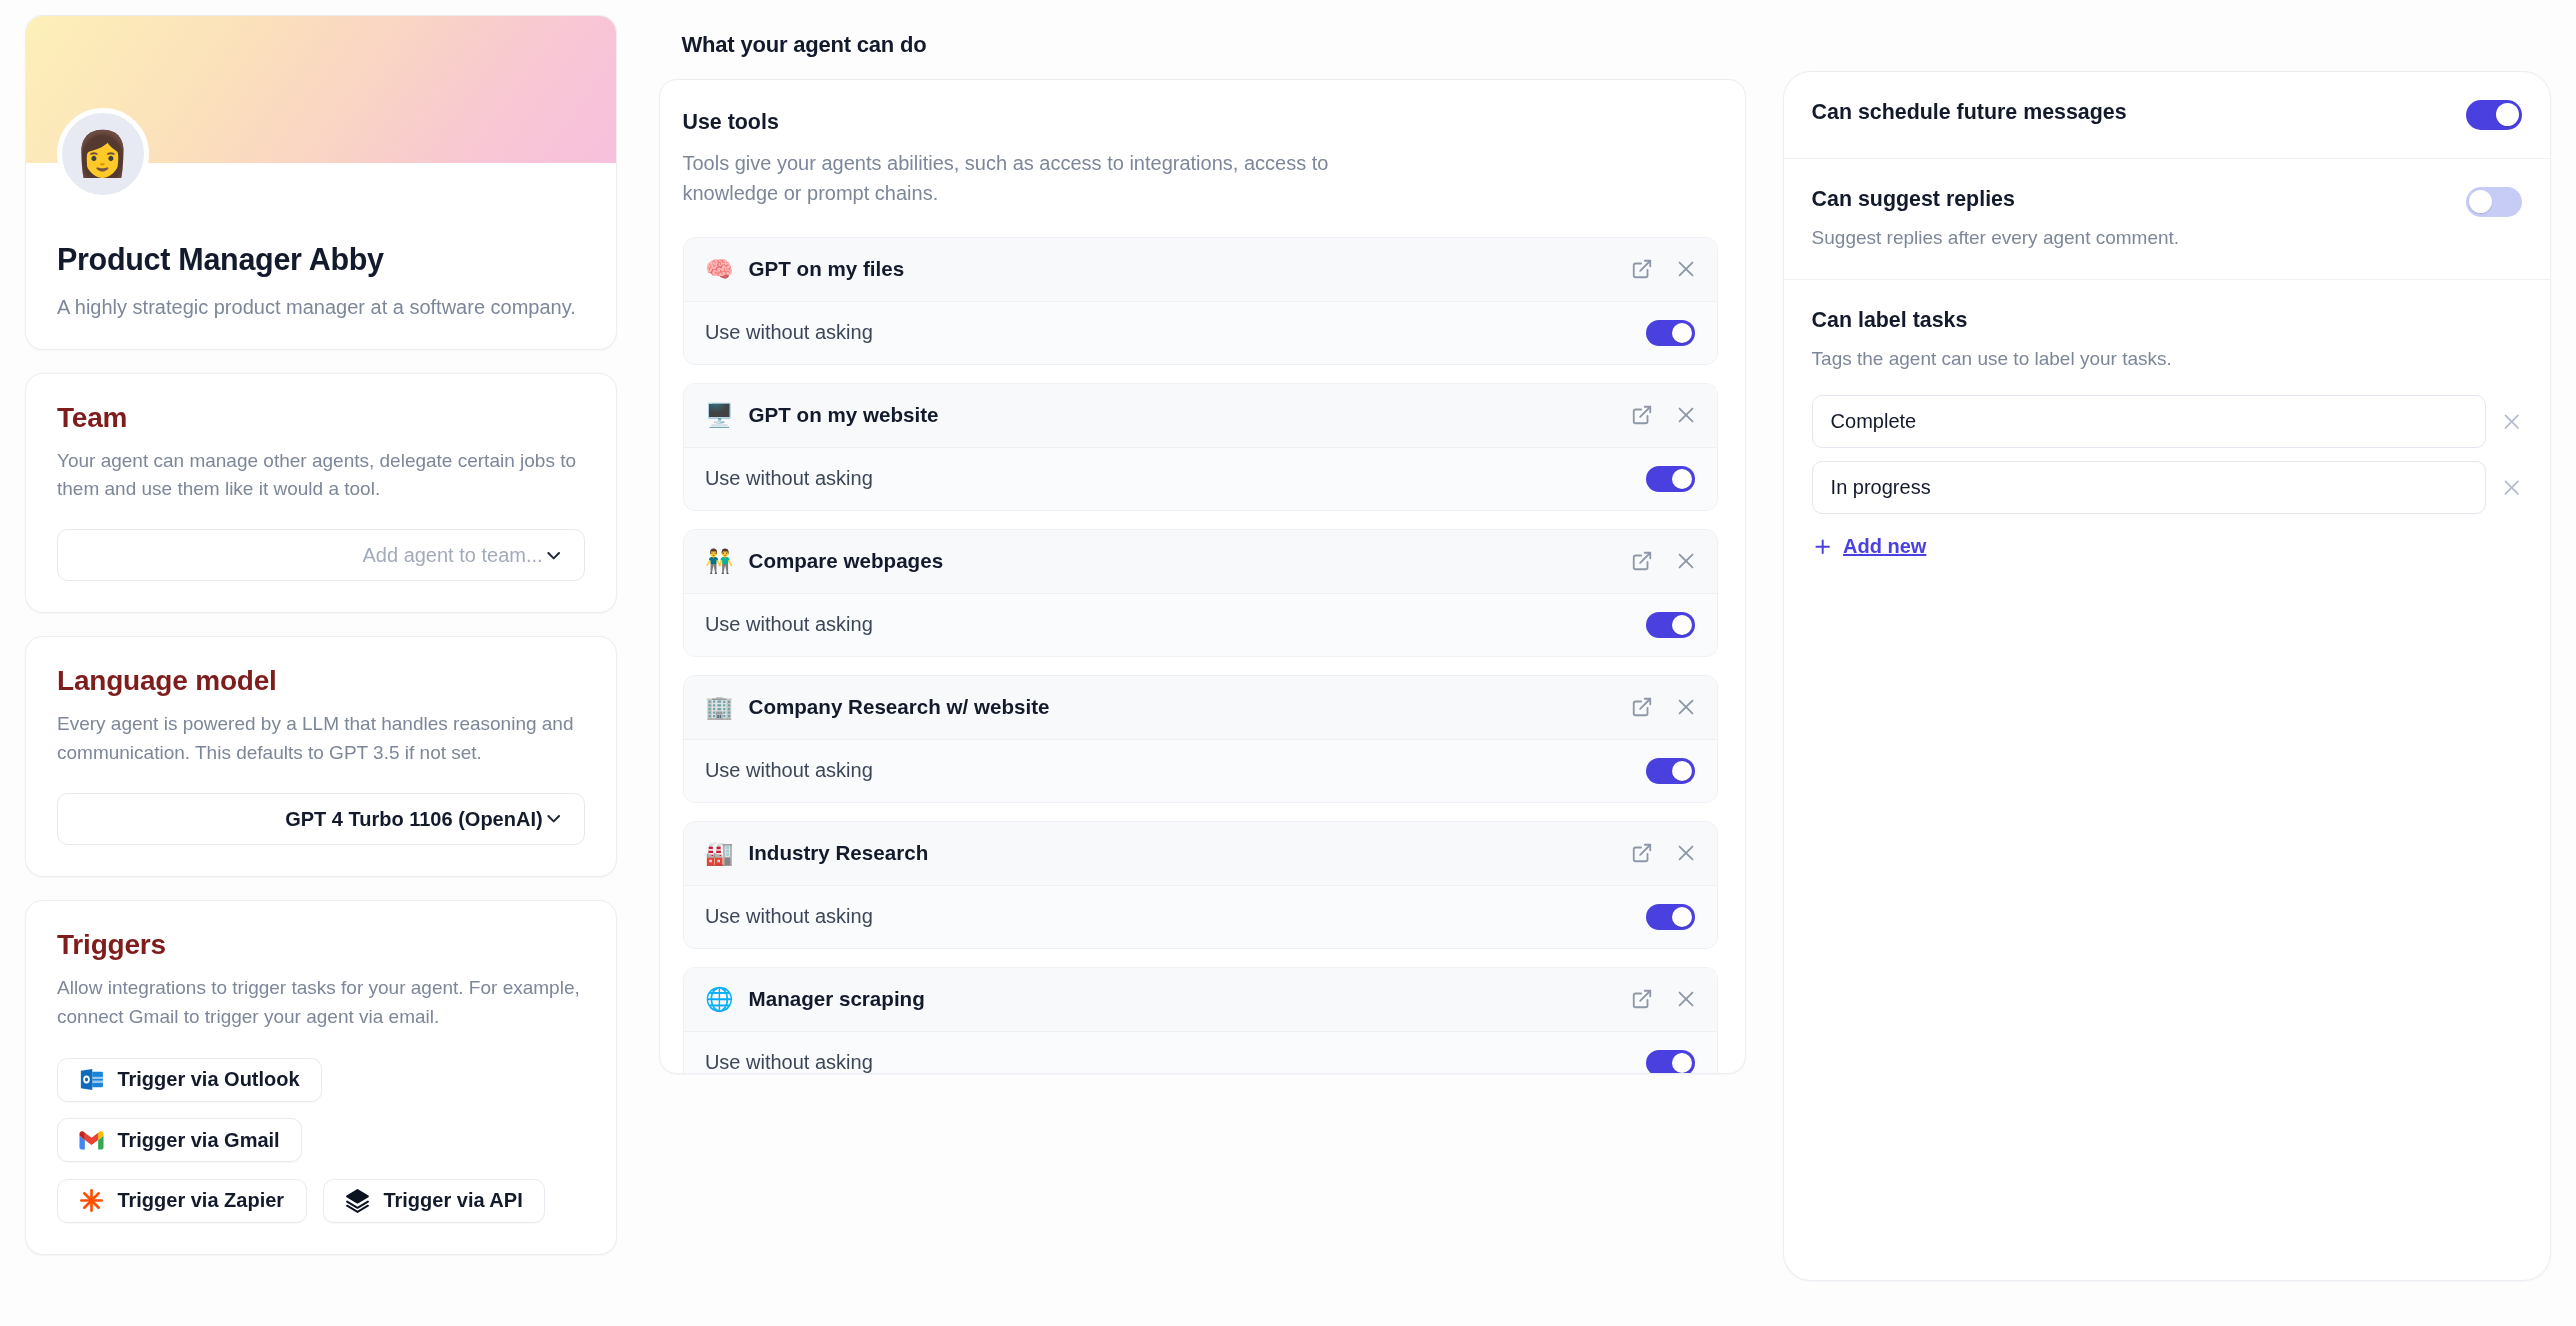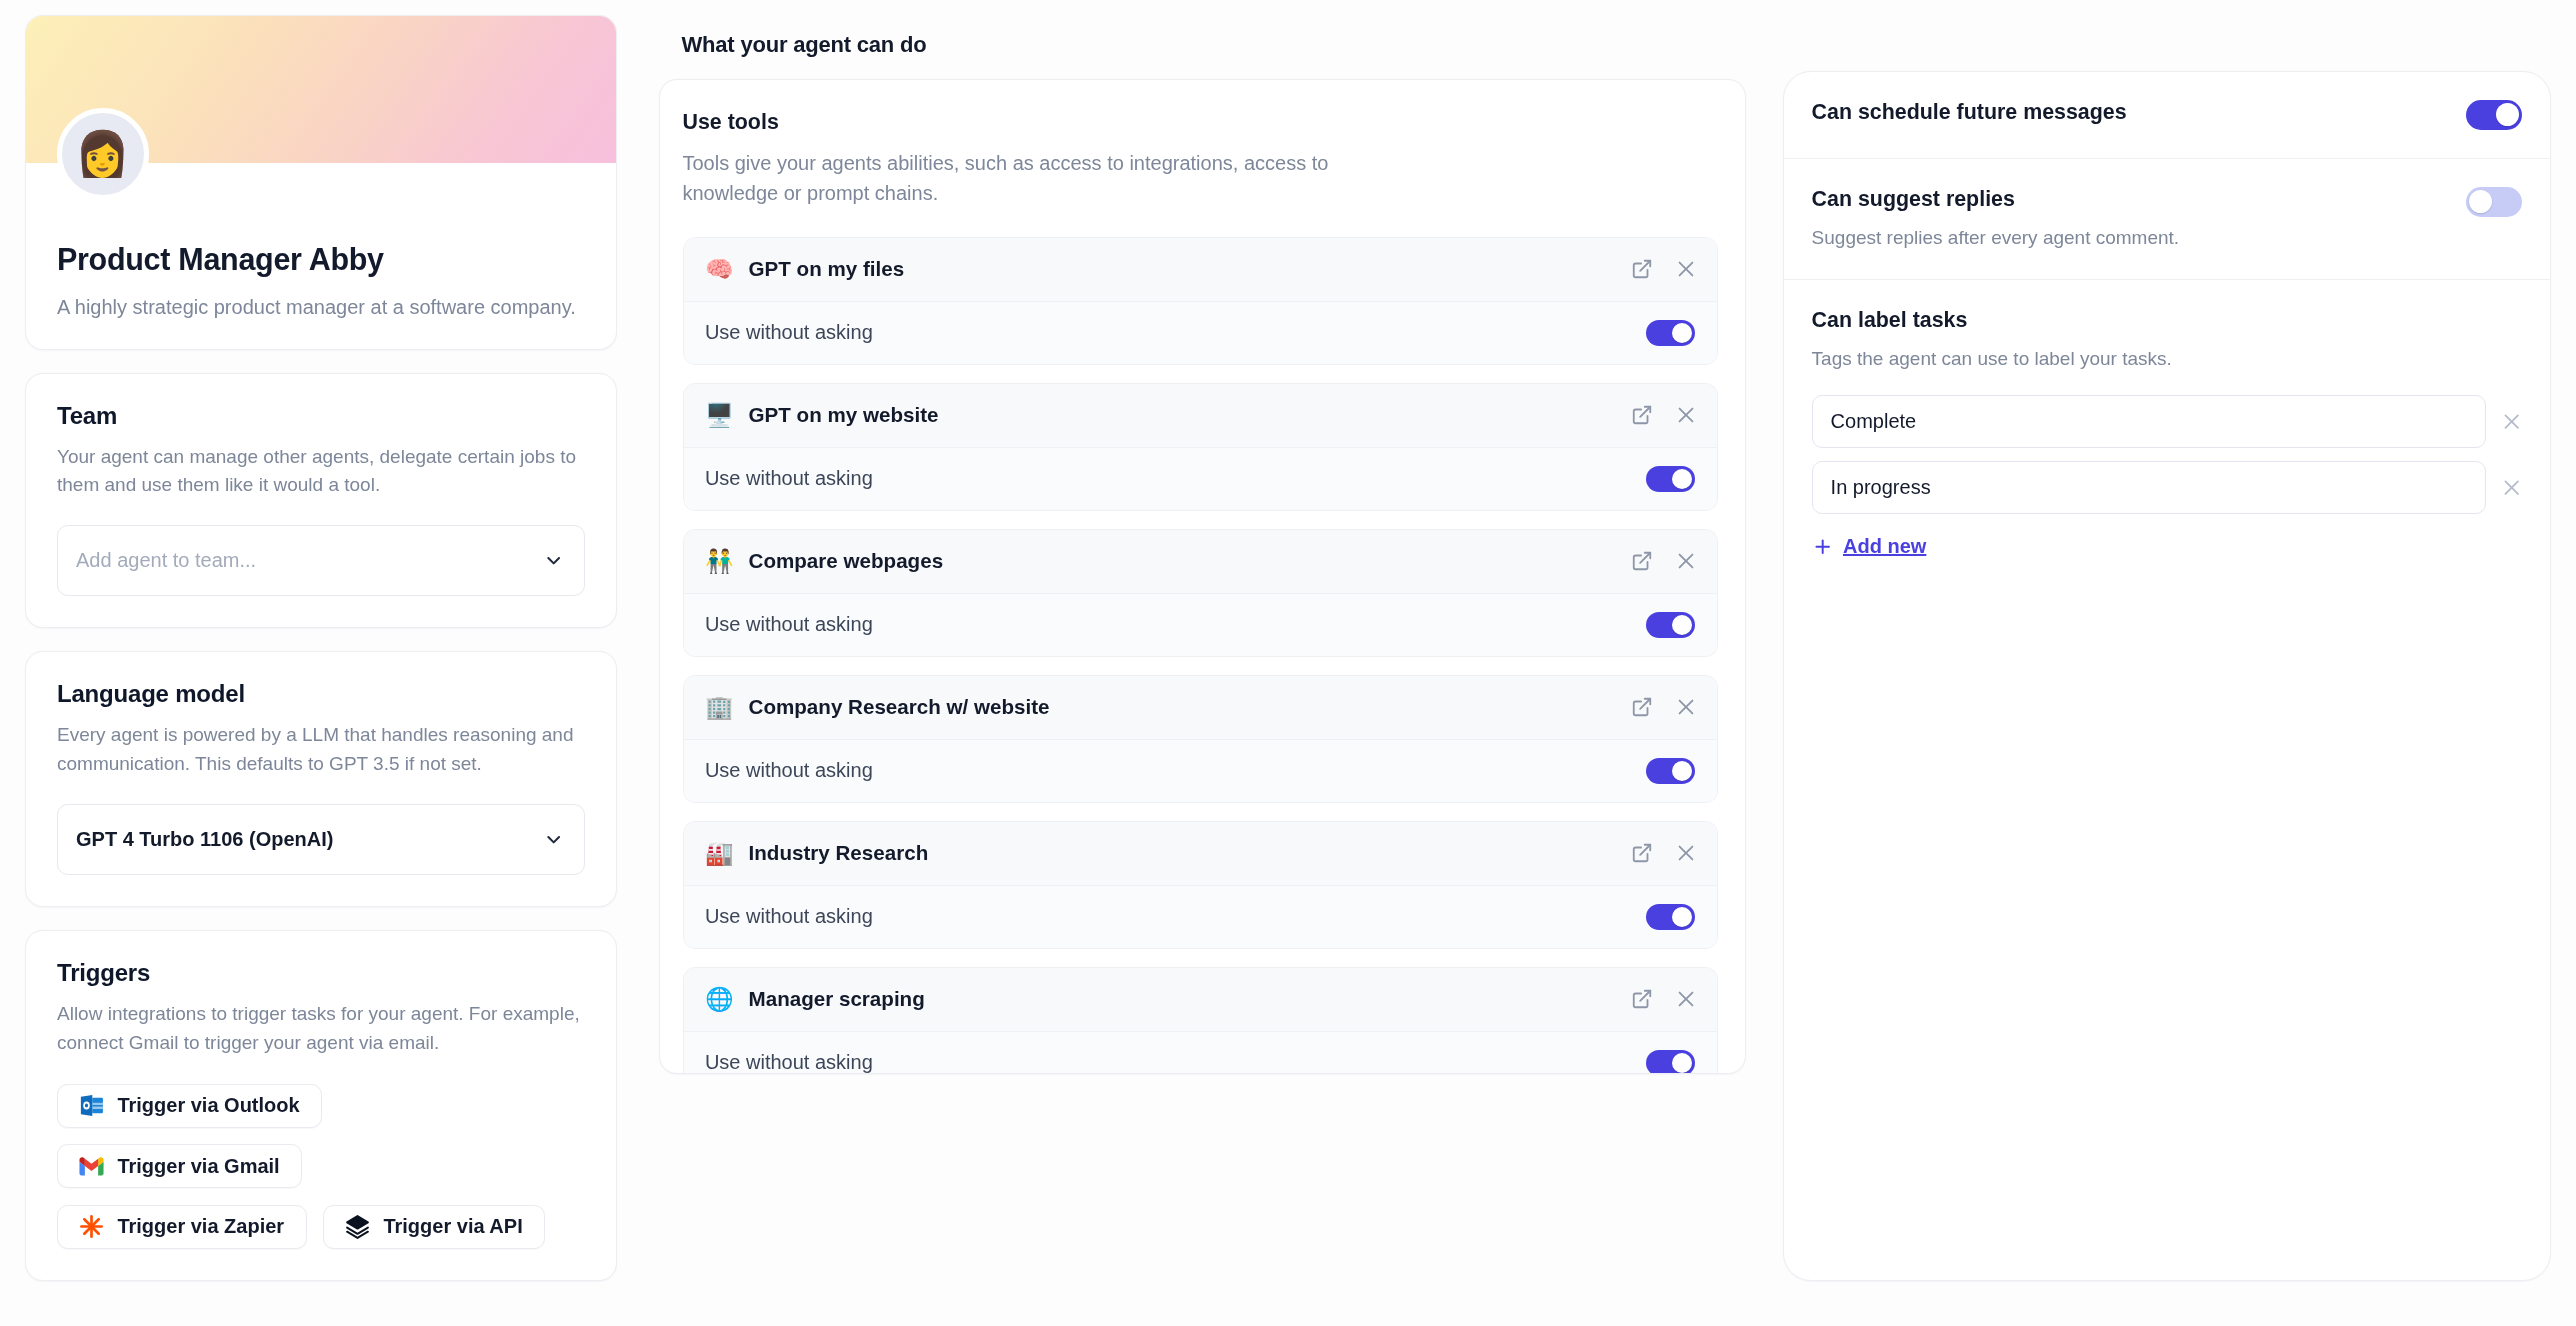--- a/index.html
+++ b/index.html
@@ -72,41 +72,41 @@
   }
   .profile-desc {
     margin-top: 15.6px;
     font-size: 20px;
     color: #7d8799;
     line-height: 1.4;
   }
 
   .sec { padding: 28px 31px 31px 31px; }
   .sec-title {
-    font-size: 24px;
+    font-size: 28px;
     font-weight: 700;
-    color: #0f172a;
+    color: #7f1d1d;
     letter-spacing: -0.2px;
   }
   .sec-desc {
     margin-top: 13px;
     font-size: 19px;
     line-height: 1.52;
     color: #7d8799;
   }
 
   .select-box {
     margin-top: 25px;
-    height: 71px;
+    height: 52px;
     border: 0.8px solid #e6e8ee;
     border-radius: 10.7px;
     background: #fff;
     display: flex;
     align-items: center;
-    justify-content: space-between;
+    justify-content: flex-end;
     padding: 0 20px 0 18px;
     cursor: pointer;
   }
   .select-box .val { font-size: 20px; color: #131a2b; font-weight: 600; }
   .select-box .val.placeholder { color: #a3abba; font-weight: 400; }
   .chev { width: 21.4px; height: 21.4px; flex: 0 0 21.4px; }
 
   .trigger-rows { margin-top: 26px; display: flex; flex-direction: column; gap: 16.5px; }
   .trigger-line { display: flex; gap: 16.5px; }
   .trigger-btn {

